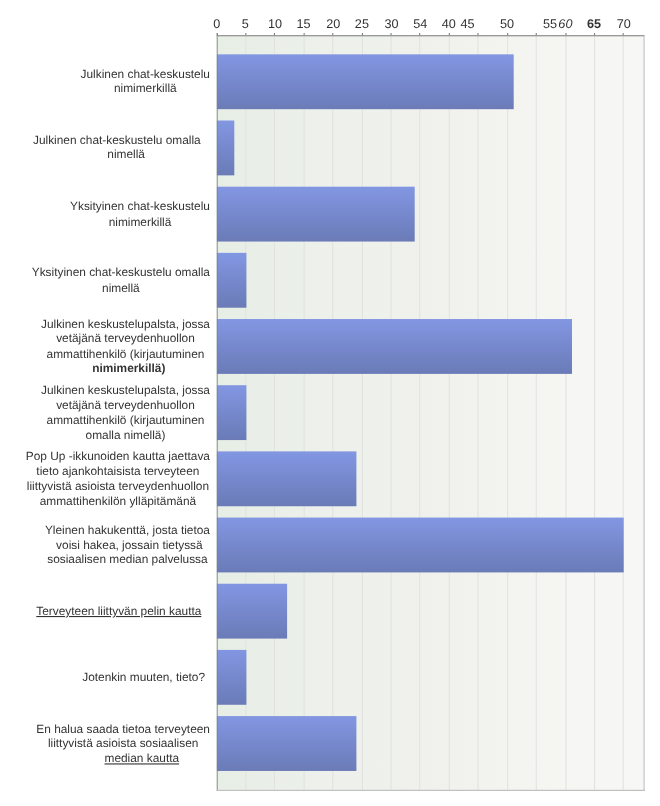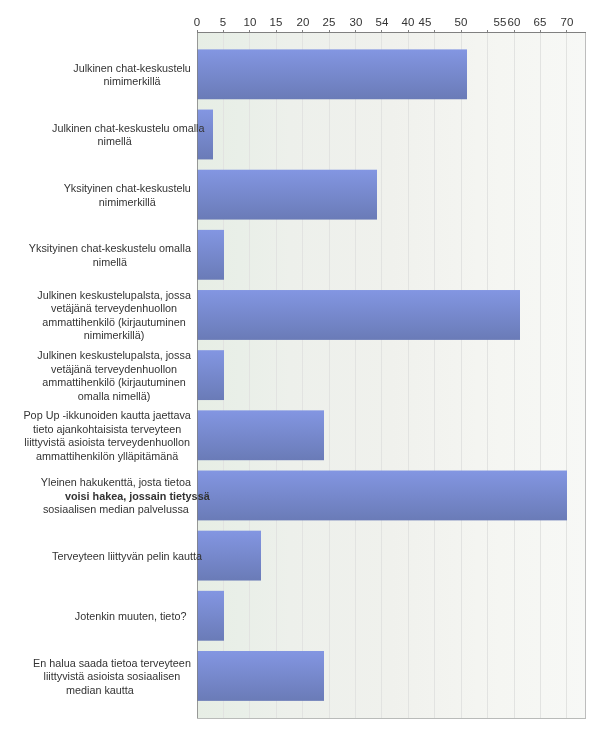--- a/index.html
+++ b/index.html
@@ -103,60 +103,60 @@
       <div class="ticklabel" style="left: 362px;">54</div>
       <div class="tick" style="left: 408px;"></div>
       <div class="ticklabel" style="left: 388px; text-align: center;">40</div>
       <div class="tick" style="left: 434px;"></div>
       <div class="ticklabel" style="left: 405px;">45</div>
       <div class="tick" style="left: 461px;"></div>
       <div class="ticklabel" style="left: 441px;">50</div>
       <div class="tick" style="left: 487px;"></div>
       <div class="ticklabel" style="left: 480px;">55</div>
       <div class="tick" style="left: 514px;"></div>
-      <div class="ticklabel" style="left: 494px;">60</div>
+      <div class="ticklabel" style="left: 494px; font-style: italic;">60</div>
       <div class="tick" style="left: 540px;"></div>
-      <div class="ticklabel" style="left: 520px;">65</div>
+      <div class="ticklabel" style="left: 520px; font-weight: bold;">65</div>
       <div class="tick" style="left: 566px;"></div>
       <div class="ticklabel" style="left: 547px;">70</div>
     </div>
   <div id="labellayer">
       <div style="position: absolute; left: 0px; top: 0px; width: 0px; height: 0px; overflow: hidden;"></div>
       <div class="cat-line" style="left: 73.2594px; top: 62px;">Julkinen chat-keskustelu</div>
       <div class="cat-line" style="left: 103.58px; top: 75px;">nimimerkillä</div>
       <div style="position: absolute; left: 0px; top: 0px; width: 0px; height: 0px; overflow: hidden;"></div>
-      <div class="cat-line" style="left: 52px; top: 122px;">Julkinen chat-keskustelu omalla</div>
+      <div class="cat-line" style="left: 30px; top: 122px;">Julkinen chat-keskustelu omalla</div>
       <div class="cat-line" style="left: 97.5719px; top: 135px;">nimellä</div>
       <div style="position: absolute; left: 0px; top: 0px; width: 0px; height: 0px; overflow: hidden;"></div>
       <div class="cat-line" style="left: 63.6656px; top: 182px;">Yksityinen chat-keskustelu</div>
       <div class="cat-line" style="left: 98.7828px; top: 196px;">nimimerkillä</div>
       <div style="position: absolute; left: 0px; top: 0px; width: 0px; height: 0px; overflow: hidden;"></div>
       <div class="cat-line" style="left: 28.8687px; top: 242px; text-align: center;">Yksityinen chat-keskustelu omalla</div>
       <div class="cat-line" style="left: 92.775px; top: 256px;">nimellä</div>
       <div style="position: absolute; left: 0px; top: 0px; width: 0px; height: 0px; overflow: hidden;"></div>
       <div class="cat-line" style="left: 37.2594px; top: 289px;">Julkinen keskustelupalsta, jossa</div>
       <div class="cat-line" style="left: 51.0484px; top: 302px;">vetäjänä terveydenhuollon</div>
       <div class="cat-line" style="left: 42.3687px; top: 316px;">ammattihenkilö (kirjautuminen</div>
-      <div class="cat-line" style="left: 83.7828px; top: 329px;">nimimerkillä)</div>
+      <div class="cat-line" style="left: 83.7828px; top: 329px; font-weight: bold;">nimimerkillä)</div>
       <div style="position: absolute; left: 0px; top: 0px; width: 0px; height: 0px; overflow: hidden;"></div>
       <div class="cat-line" style="left: 37.2594px; top: 349px;">Julkinen keskustelupalsta, jossa</div>
       <div class="cat-line" style="left: 51.0484px; top: 363px;">vetäjänä terveydenhuollon</div>
       <div class="cat-line" style="left: 42.3687px; top: 376px;">ammattihenkilö (kirjautuminen</div>
       <div class="cat-line" style="left: 77.775px; top: 390px;">omalla nimellä)</div>
       <div style="position: absolute; left: 0px; top: 0px; width: 0px; height: 0px; overflow: hidden;"></div>
       <div class="cat-line" style="left: 23.4312px; top: 409px;">Pop Up -ikkunoiden kautta jaettava</div>
       <div class="cat-line" style="left: 33.0406px; top: 423px;">tieto ajankohtaisista terveyteen</div>
       <div class="cat-line" style="left: 24.3453px; top: 436px;">liittyvistä asioista terveydenhuollon</div>
       <div class="cat-line" style="left: 36.0484px; top: 450px;">ammattihenkilön ylläpitämänä</div>
       <div style="position: absolute; left: 0px; top: 0px; width: 0px; height: 0px; overflow: hidden;"></div>
       <div class="cat-line" style="left: 40.8375px; top: 476px;">Yleinen hakukenttä, josta tietoa</div>
-      <div class="cat-line" style="left: 65px; top: 490px; font-weight: bold;">voisi hakea, jossain tietyssä</div>
+      <div class="cat-line" style="left: 51px; top: 490px;">voisi hakea, jossain tietyssä</div>
       <div class="cat-line" style="left: 42.9469px; top: 503px;">sosiaalisen median palvelussa</div>
       <div style="position: absolute; left: 0px; top: 0px; width: 0px; height: 0px; overflow: hidden;"></div>
-      <div class="cat-line" style="left: 52px; top: 550px;">Terveyteen liittyvän pelin kautta</div>
+      <div class="cat-line" style="left: 33px; top: 550px; text-decoration: underline;">Terveyteen liittyvän pelin kautta</div>
       <div style="position: absolute; left: 0px; top: 0px; width: 0px; height: 0px; overflow: hidden;"></div>
       <div class="cat-line" style="left: 74.7594px; top: 610px;">Jotenkin muuten, tieto?</div>
       <div style="position: absolute; left: 0px; top: 0px; width: 0px; height: 0px; overflow: hidden;"></div>
       <div class="cat-line" style="left: 33.025px; top: 657px;">En halua saada tietoa terveyteen</div>
       <div class="cat-line" style="left: 43.5484px; top: 670px;">liittyvistä asioista sosiaalisen</div>
-      <div class="cat-line" style="left: 66px; top: 684px;">median kautta</div>
+      <div class="cat-line" style="left: 95px; top: 684px; text-decoration: underline;">median kautta</div>
     </div>
 </div>
 
 </body></html>

